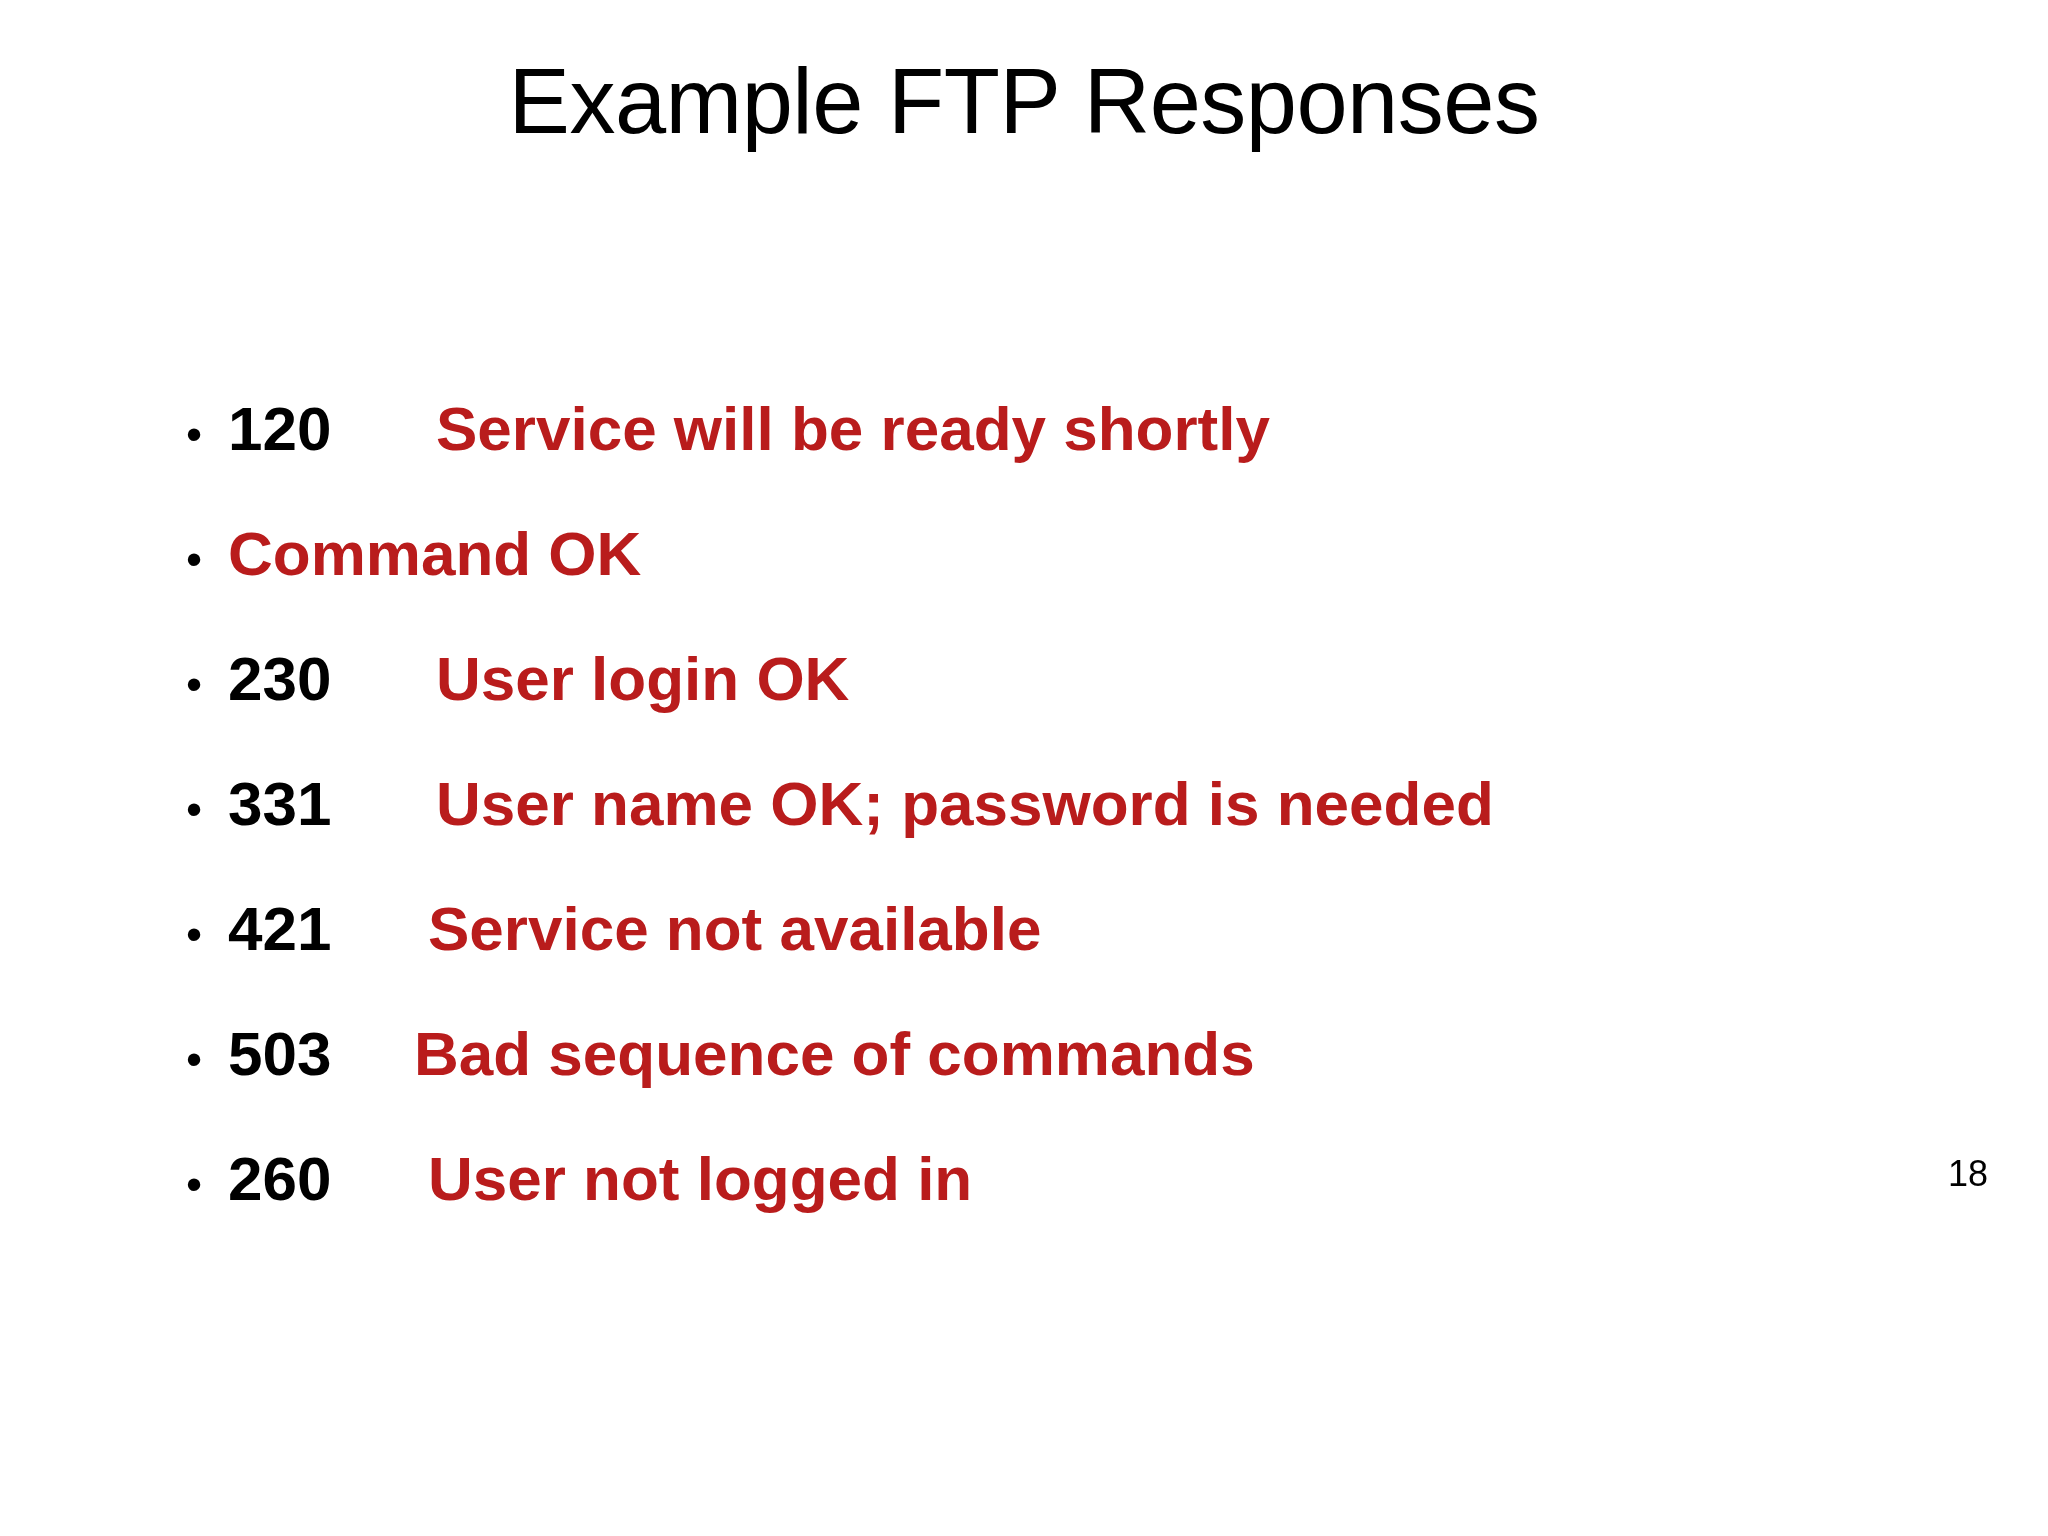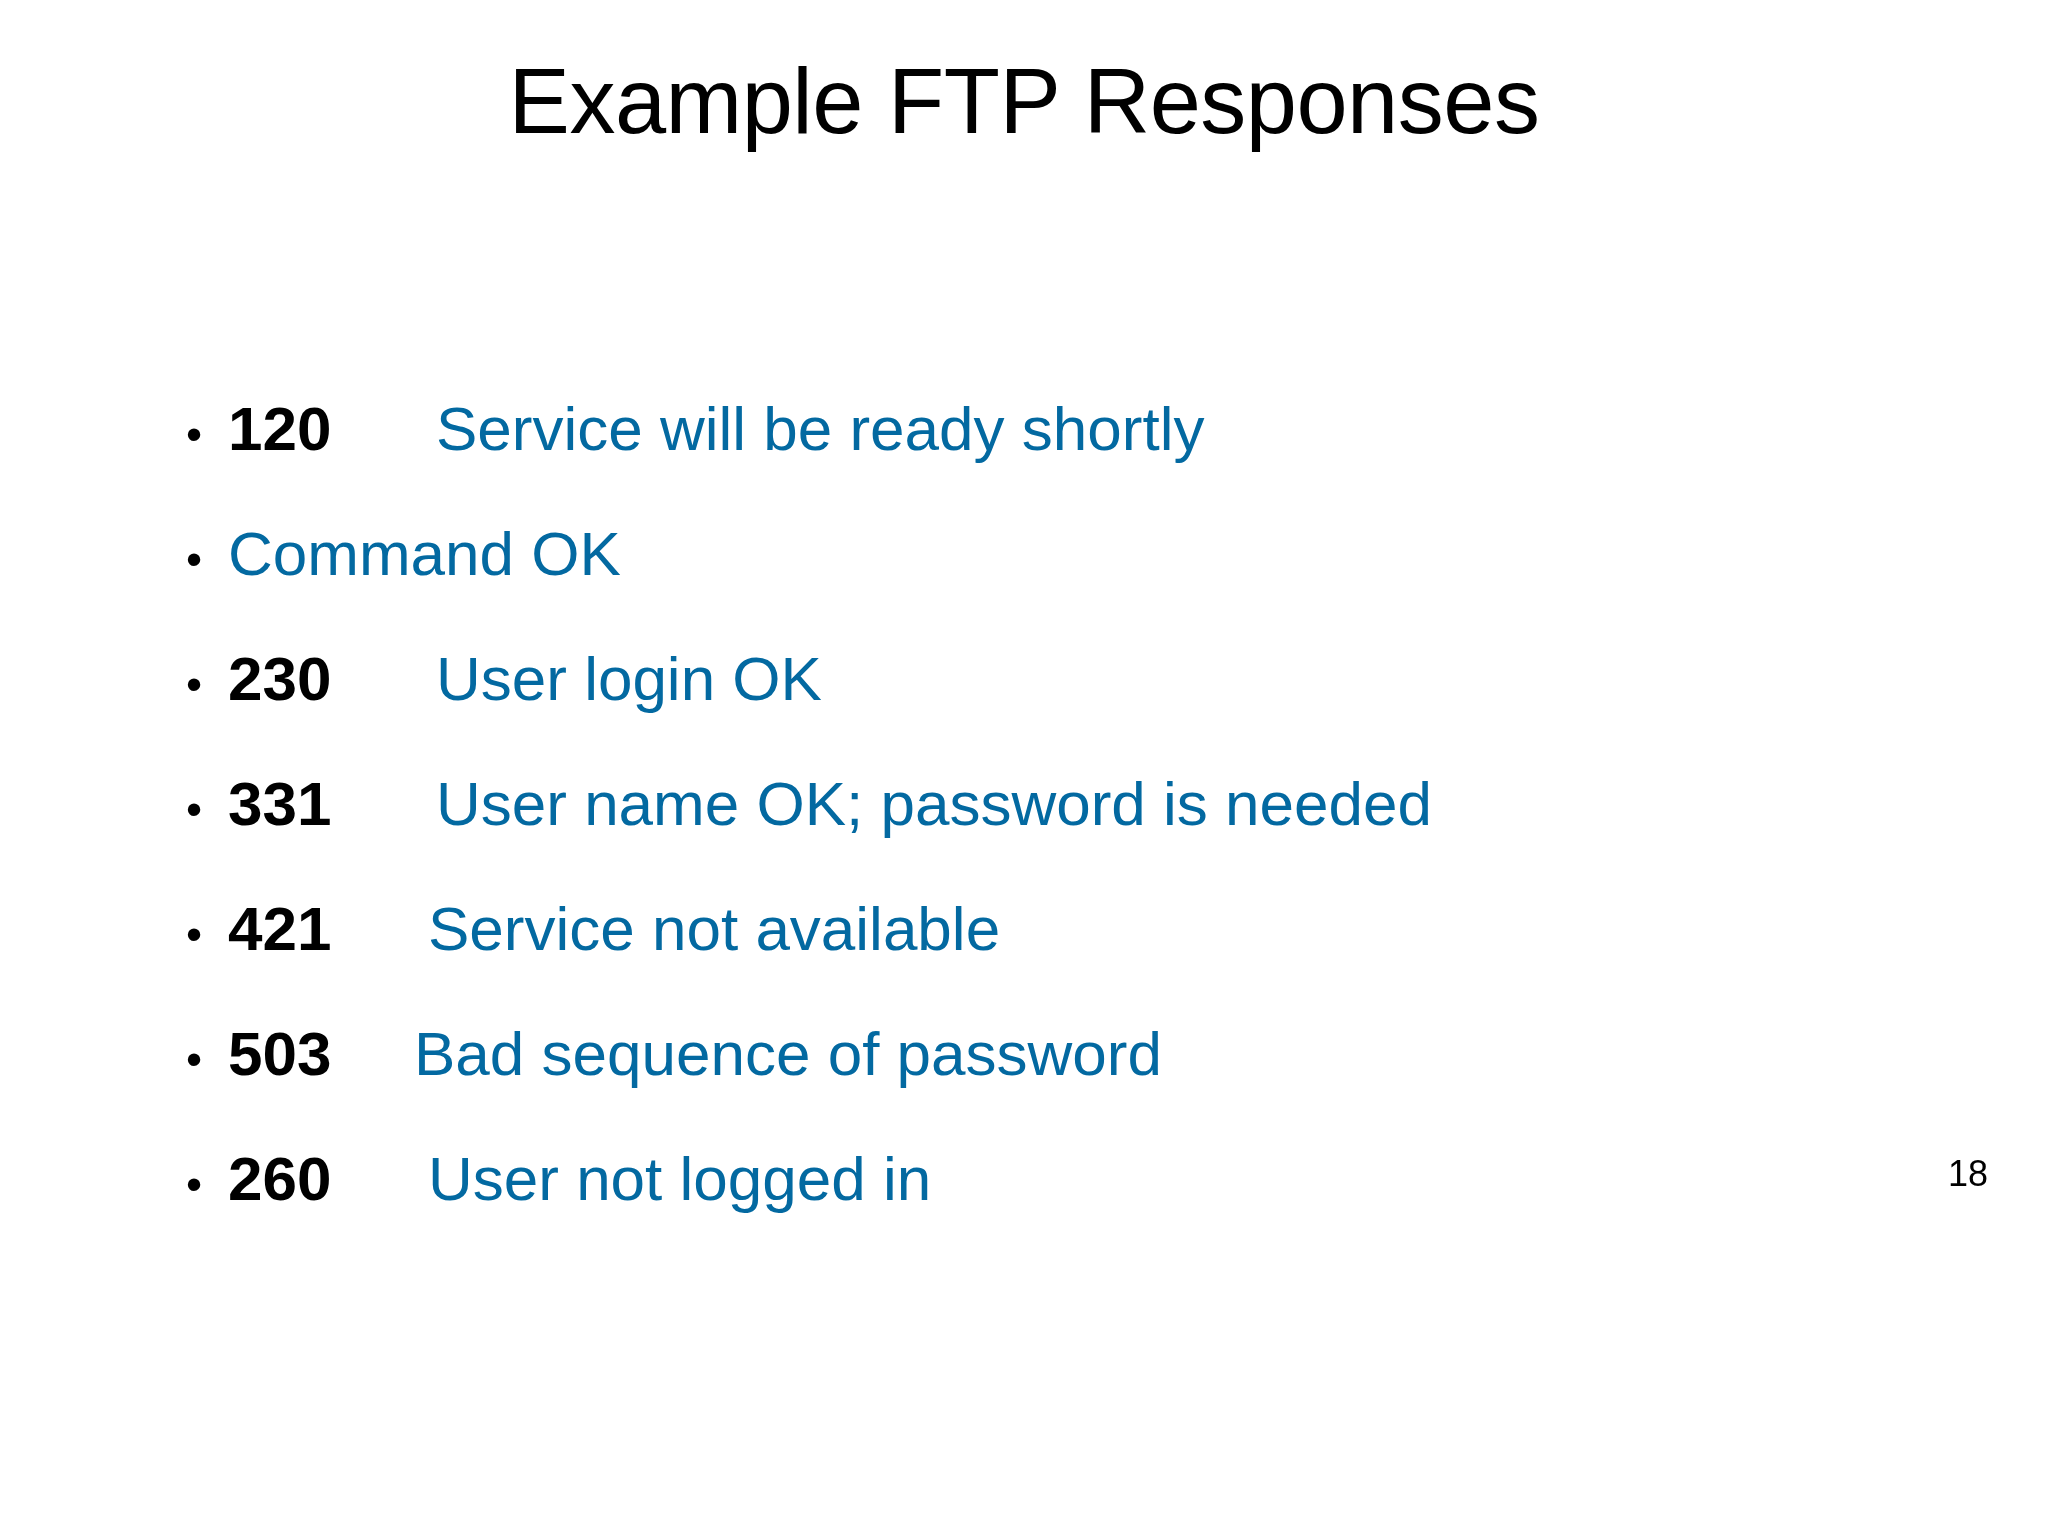--- a/index.html
+++ b/index.html
@@ -63,23 +63,23 @@
     font-size: 62px;
     font-weight: bold;
     line-height: 125px;
     letter-spacing: 0px;
     color: #000000;
     white-space: nowrap;
   }
   .bullet-text {
     flex: 1 1 auto;
     font-size: 62px;
-    font-weight: 400;
+    font-weight: 700;
     line-height: 125px;
-    color: #0369a1;
+    color: #b91c1c;
     white-space: nowrap;
   }
   
   .indent-wide  .bullet-text { padding-left: 22px; }
   .indent-tight .bullet-text { padding-left: 0px; }
   .indent-mid   .bullet-text { padding-left: 14px; }
 
   
   .page-number {
     position: absolute;
@@ -125,21 +125,21 @@
 
     <div class="bullet-row indent-mid">
       <span class="bullet-mark">•</span>
       <span class="bullet-code">421</span>
       <span class="bullet-text">Service not available</span>
     </div>
 
     <div class="bullet-row indent-tight">
       <span class="bullet-mark">•</span>
       <span class="bullet-code">503</span>
-      <span class="bullet-text">Bad sequence of password</span>
+      <span class="bullet-text">Bad sequence of commands</span>
     </div>
 
     <div class="bullet-row indent-mid">
       <span class="bullet-mark">•</span>
       <span class="bullet-code">260</span>
       <span class="bullet-text">User not logged in</span>
     </div>
 
   </div>
 

